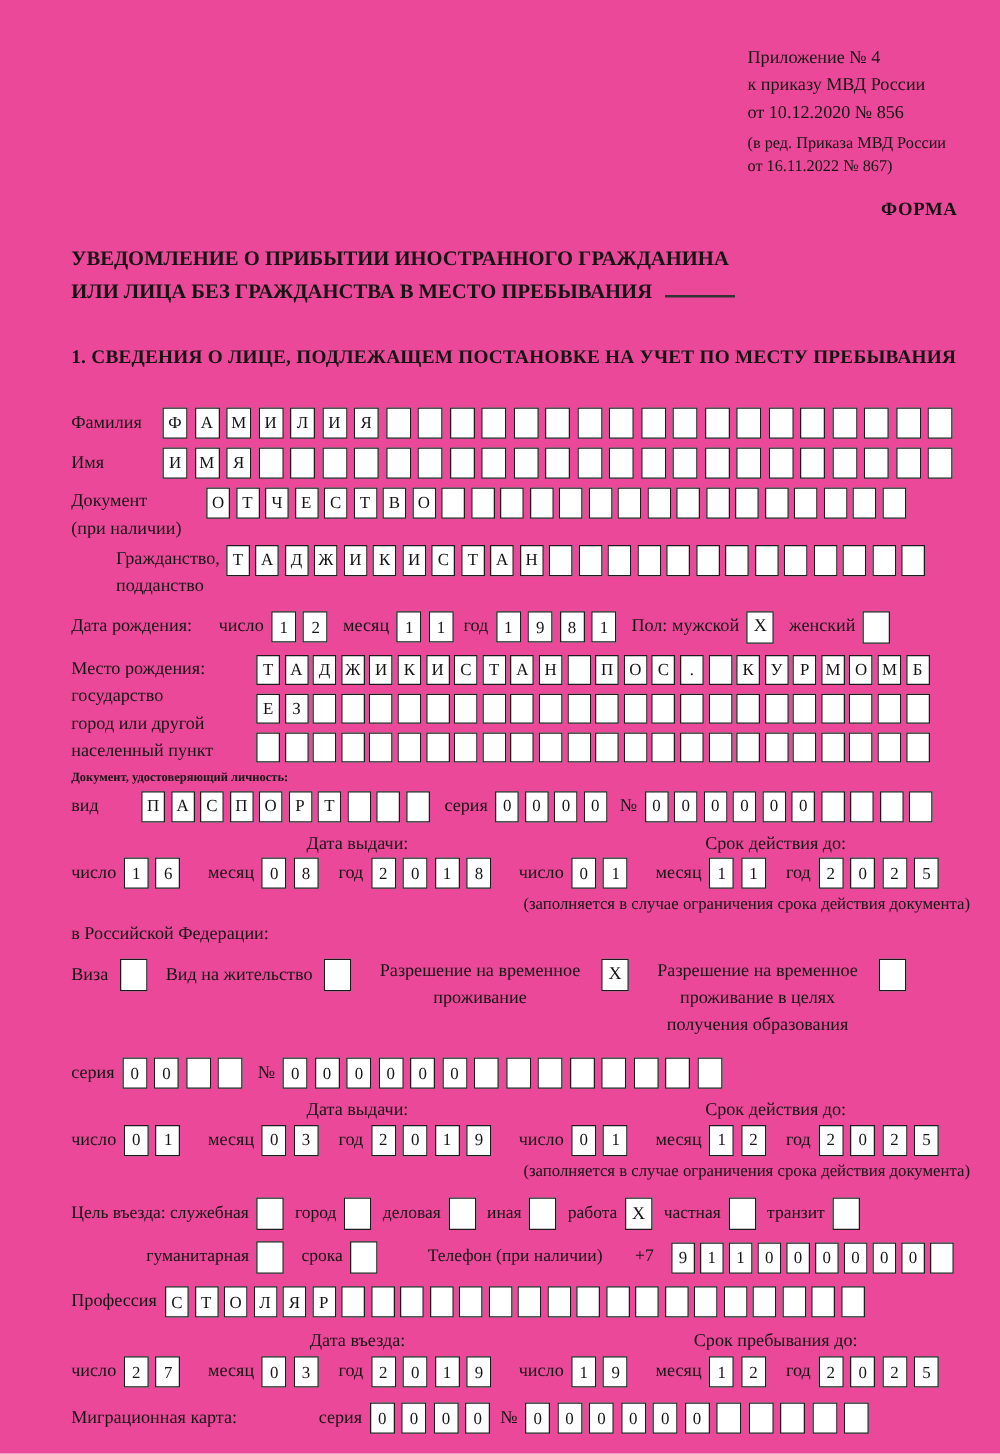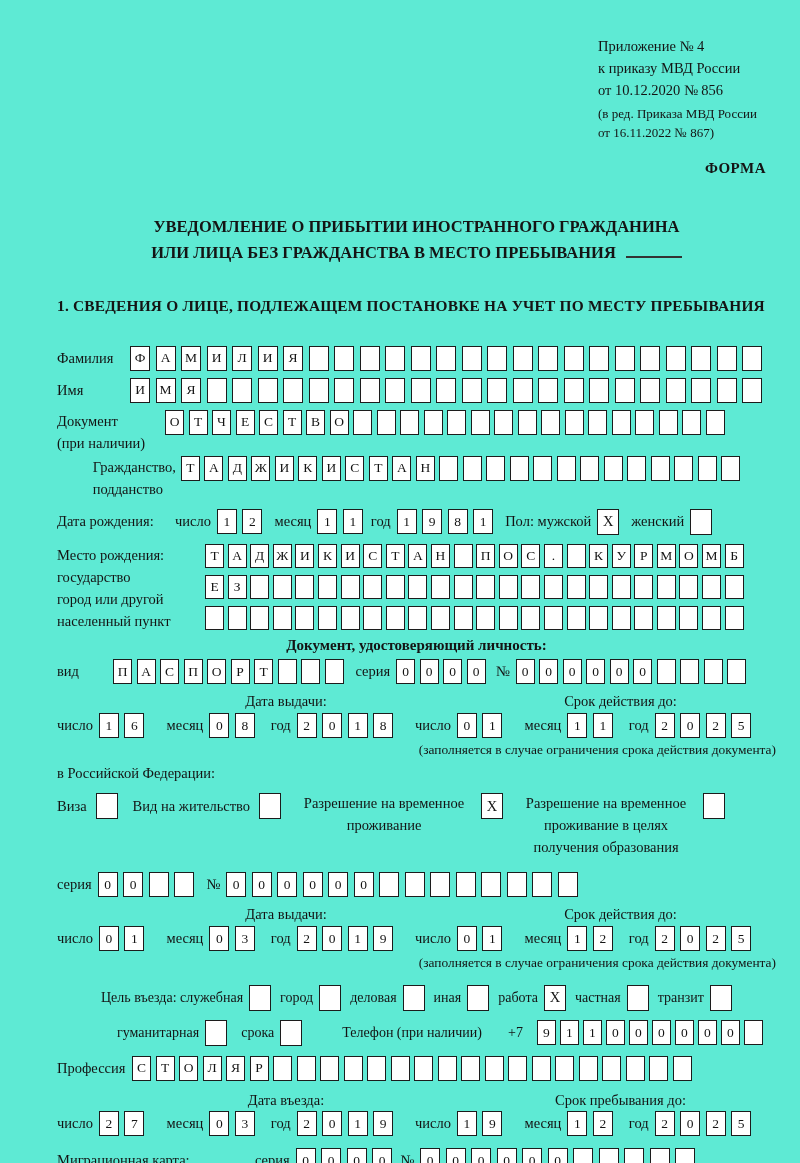--- a/index.html
+++ b/index.html
@@ -2,27 +2,27 @@
 <html><head>
 <meta charset="utf-8">
 <style>
   html,body{margin:0;padding:0;background:#ffffff;}
   .page{
     position:relative;
     width:800px;height:1163px;box-sizing:border-box;
     padding:36px 24px 0 57px;
     font-family:"Liberation Serif","DejaVu Serif",serif;
     color:#141414;font-size:14.5px;line-height:1.3;
-    background:#5eead4;
+    background:#ec4899;
   }
   
   .hdr{width:178px;margin-left:auto;line-height:1.5;}
   .hdr-small{font-size:13px;margin-top:4px;line-height:1.45;}
   .forma{font-weight:bold;text-align:right;margin:16px 10px 0 0;font-size:15px;letter-spacing:.5px;}
-  .title{font-weight:bold;text-align:center;font-size:16.5px;margin-top:36px;line-height:1.55;}
+  .title{font-weight:bold;text-align:left;font-size:16.5px;margin-top:16px;line-height:1.55;}
   .blank{display:inline-block;width:56px;border-bottom:2px solid #333;height:13px;margin-left:10px;}
   .sec{font-weight:bold;font-size:15.4px;margin-top:30px;letter-spacing:.2px;}
   
   .frow{display:flex;align-items:flex-start;margin-top:7px;}
   .flabel{flex:none;line-height:25px;}
   .l2{line-height:22px;}
   .w73{width:73px;} .w108{width:108px;} .w88{width:88px;} .w148{width:148px;} .w56{width:56px;} .w75{width:75px;}
   
   .boxes{display:inline-flex;flex:none;}
   .box{
@@ -48,26 +48,26 @@
   .dheadL{padding-left:50px;}
   .note{font-size:13.4px;text-align:right;margin-top:3px;}
   .para{margin-top:9px;line-height:1.5;}
   
   .r-permit{column-gap:15px;margin-top:8px;}
   .pitem{display:flex;align-items:flex-start;gap:9px;}
   .pitem .plbl{line-height:26px;}
   .plines{text-align:center;line-height:1.5;width:176px;}
   
   .pair{display:flex;align-items:center;gap:6px;flex:none;}
-  .r-purpose{column-gap:9px;font-size:14px;margin-top:13px;margin-left:44px;}
+  .r-purpose{column-gap:9px;font-size:14px;margin-top:13px;}
   .r-purpose2{column-gap:14px;font-size:14px;margin-top:9px;padding-left:60px;align-items:center;}
   .phone-boxes .box{width:19px;margin-right:4px;}
   .ml12{margin-left:12px;} .ml26{margin-left:26px;} .ml48{margin-left:48px;}
   .mt2{margin-top:2px;justify-content:center;} .mt10{margin-top:10px;} .mt12{margin-top:12px;} .mt14{margin-top:14px;}
-  .ctr{text-align:center;font-weight:bold;font-size:15px;margin-top:7px;}
+  .ctr{text-align:left;font-weight:bold;font-size:10px;margin-top:7px;}
 </style>
 </head>
 <body>
 
 <div class="page">
 
   <div class="hdr">
     <div>Приложение № 4</div>
     <div>к приказу МВД России</div>
     <div>от 10.12.2020 № 856</div>

